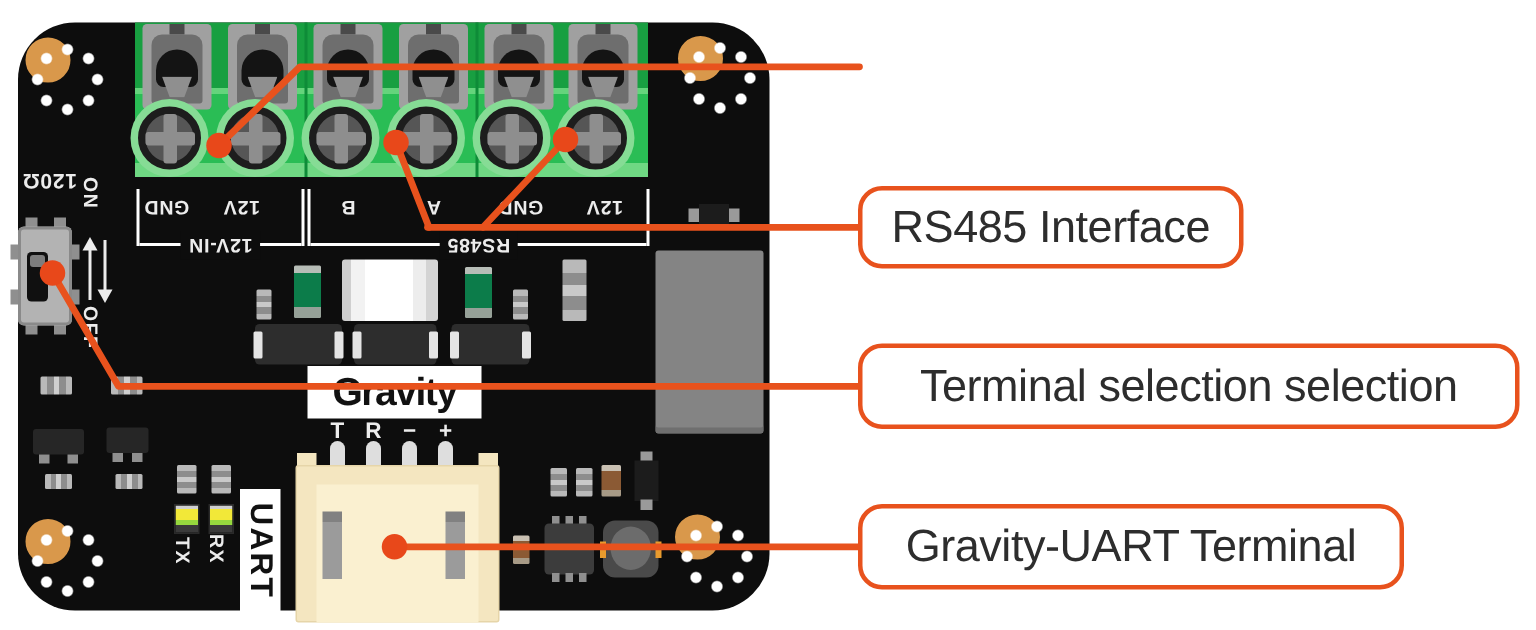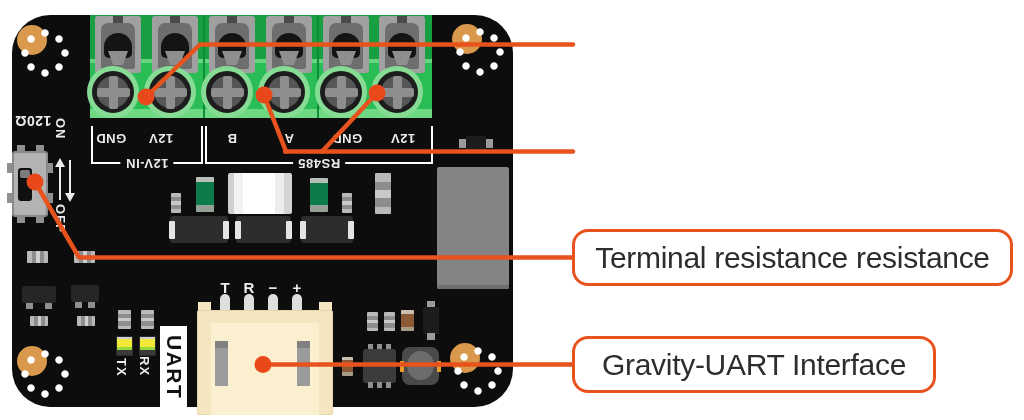--- a/index.html
+++ b/index.html
@@ -244,20 +244,21 @@
   <div class="leg" style="left:377px;top:344px;"></div>
   <div class="leg" style="left:386px;top:344px;"></div>
   <div class="soic" style="left:363px;top:349px;width:33px;height:34px;"></div>
   <div class="leg" style="left:368px;top:382px;"></div>
   <div class="leg" style="left:377px;top:382px;"></div>
   <div class="leg" style="left:386px;top:382px;"></div>
   <div class="inductor" style="left:402px;top:347px;width:37px;height:38px;"></div>
   <div class="iband" style="left:400px;top:361px;"></div>
   <div class="iband" style="left:437px;top:361px;"></div>
 
+  <div class="gravity">Gravity</div>
   <div class="pinrow">
     <span>T</span>
     <span>R</span>
     <span>−</span>
     <span>+</span>
   </div>
 
   <div class="cpin" style="left:220px;"></div>
   <div class="cpin" style="left:244px;"></div>
   <div class="cpin" style="left:268px;"></div>
@@ -283,16 +284,17 @@
     </g>
     <g fill="#e8481a" stroke="none">
       <circle cx="146" cy="97" r="8.5"></circle>
       <circle cx="264" cy="95" r="8.5"></circle>
       <circle cx="377" cy="93" r="8.5"></circle>
       <circle cx="35" cy="182" r="8.5"></circle>
       <circle cx="263" cy="364.5" r="8.5"></circle>
     </g>
   </svg>
 
-  <div class="callout" style="left:572px;top:229px;width:441px;height:57px;">Terminal resistance resistance</div>
-  <div class="callout" style="left:572px;top:336px;width:364px;height:57px;">Gravity-UART Interface</div>
+  <div class="callout" style="left:572px;top:124px;width:257px;height:55px;">RS485 Interface</div>
+  <div class="callout" style="left:572px;top:229px;width:441px;height:57px;">Terminal selection selection</div>
+  <div class="callout" style="left:572px;top:336px;width:364px;height:57px;">Gravity-UART Terminal</div>
 
 </div>
 
 </body></html>

